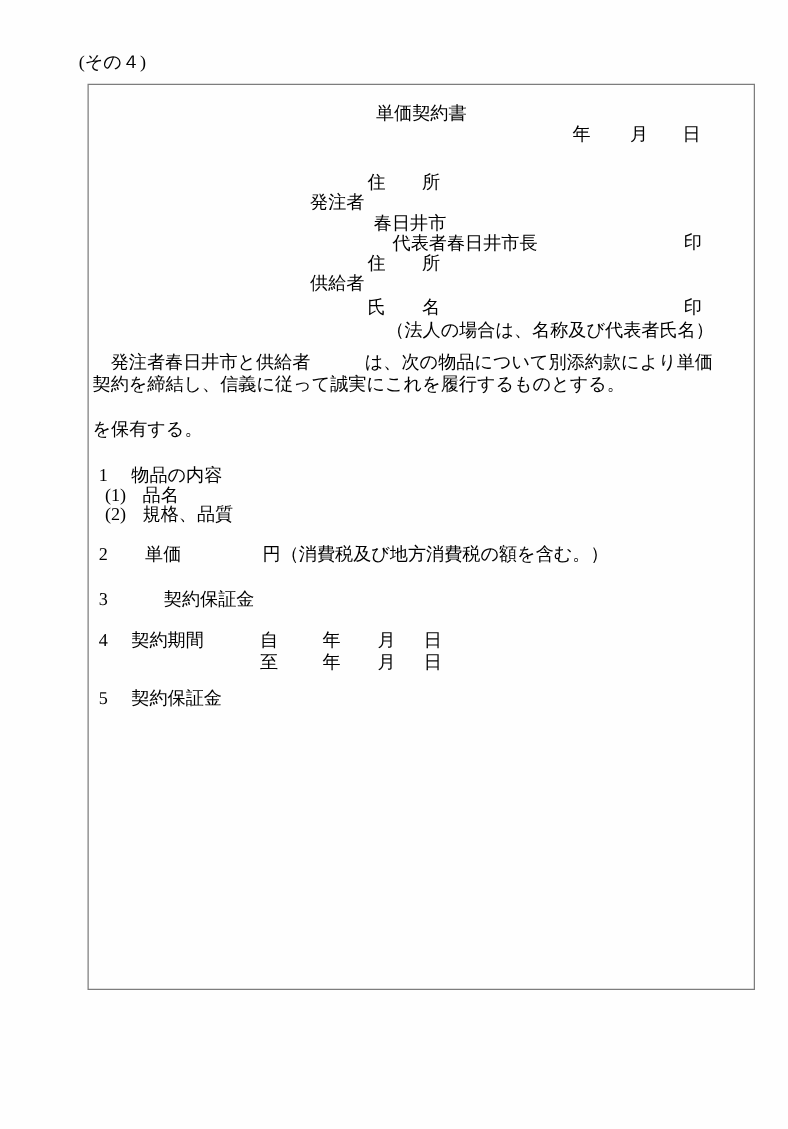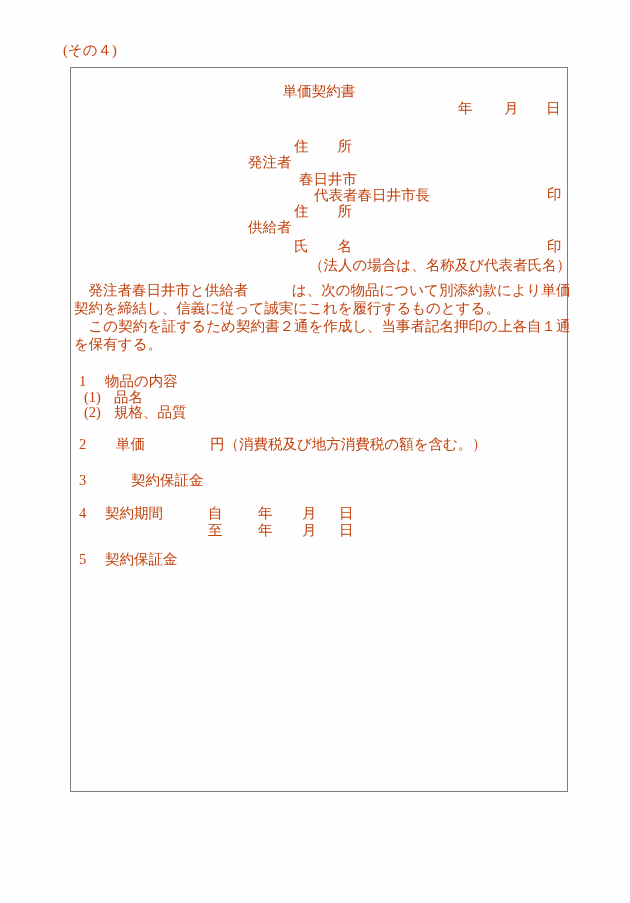--- a/index.html
+++ b/index.html
@@ -6,40 +6,41 @@
     margin: 0;
     padding: 0;
     background: #ffffff;
   }
   .page {
     position: relative;
     width: 630px;
     height: 903px;
     background: #fefefe;
     font-family: "Liberation Serif", "DejaVu Serif", serif;
-    color: #c2410c;
+    color: #000000;
     font-size: 14.5px;
     line-height: 1;
     overflow: hidden;
   }
   .abs { position: absolute; white-space: pre; }
   .corner-label {
     position: absolute;
     left: 63px;
     top: 43px;
     white-space: pre;
   }
   .form-box {
     position: absolute;
     left: 70px;
     top: 67px;
     width: 496px;
     height: 723px;
     border: 1px solid #7d7d7d;
     background: #fefefe;
+    padding-left: 36px;
   }
   .doc-title {
     position: absolute;
     left: 0;
     right: 0;
     top: 16px;
     text-align: center;
     white-space: pre;
   }
   .body-line { position: absolute; left: 3px; white-space: pre; }
@@ -66,21 +67,20 @@
     <span class="abs" style="left:476px; top:119px;">印</span>
 
     <span class="abs" style="left:223px; top:136px;">住　　所</span>
     <span class="abs" style="left:177px; top:152px;">供給者</span>
     <span class="abs" style="left:223px; top:171px;">氏　　名</span>
     <span class="abs" style="left:476px; top:171px;">印</span>
     <span class="abs" style="left:238px; top:190px;">（法人の場合は、名称及び代表者氏名）</span>
 
     <div class="body-line" style="top:233px;">契約を締結し、信義に従って誠実にこれを履行するものとする。</div>
     <div class="body-line" style="top:215px;">　発注者春日井市と供給者　　　は、次の物品について別添約款により単価</div>
-    <div class="body-line" style="top:251px;">　この契約を証するため契約書２通を作成し、当事者記名押印の上各自１通</div>
     <div class="body-line" style="top:269px;text-align:right;">を保有する。</div>
 
     <span class="abs" style="left:8px; top:306px;">1</span>
     <span class="abs" style="left:34px; top:306px;">物品の内容</span>
     <span class="abs" style="left:13px; top:322px;">(1)</span>
     <span class="abs" style="left:43px; top:322px;">品名</span>
     <span class="abs" style="left:13px; top:337px;">(2)</span>
     <span class="abs" style="left:43px; top:337px;">規格、品質</span>
 
     <span class="abs" style="left:8px; top:369px;">2</span>

